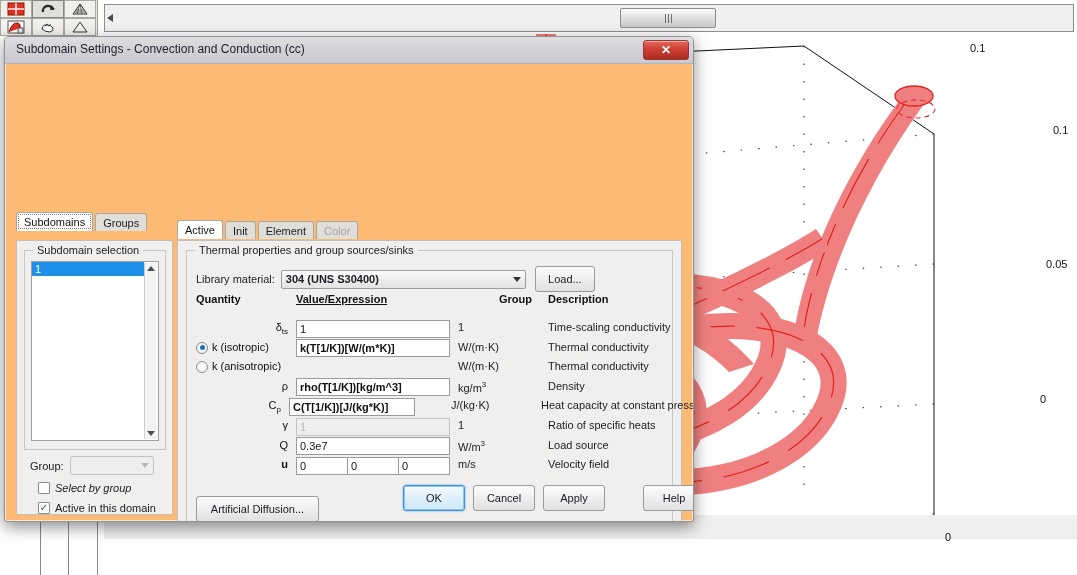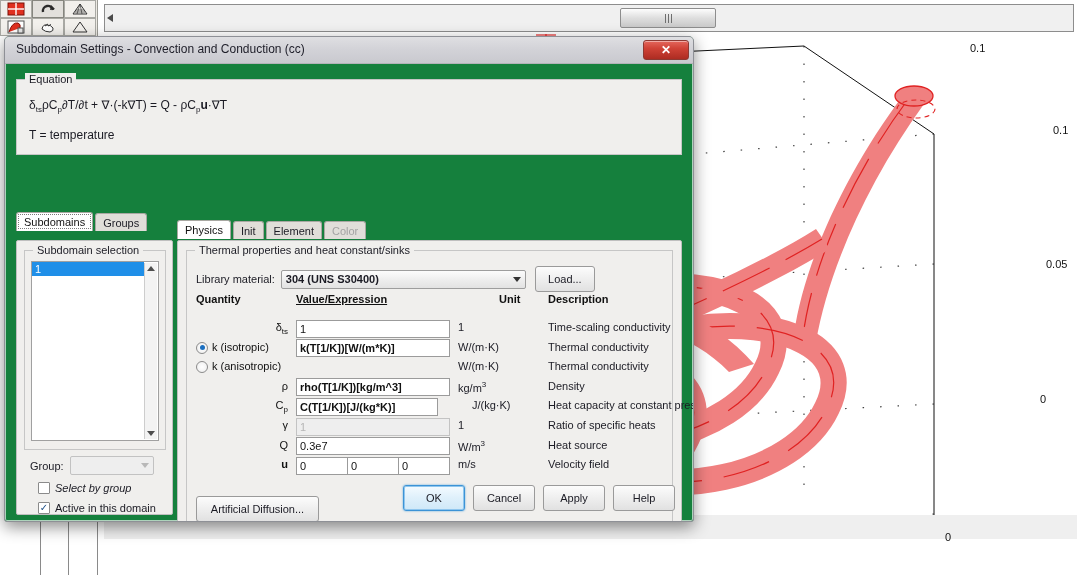--- a/index.html
+++ b/index.html
@@ -57,21 +57,21 @@
   
   #plot3d { position:absolute; left:0; top:0; width:100%; height:100%; }
   .axlabel {
     position:absolute; font-family:"Liberation Sans", sans-serif;
     font-size:11px; color:#111; white-space:nowrap;
   }
 
   
   #dialog {
     position:absolute; left:4px; top:36px; width:690px; height:486px;
-    background:#15803d;
+    background:#fdba74;
     border:1px solid #8e9096;
     border-radius:5px 5px 3px 3px;
     box-shadow:0 5px 16px rgba(0,0,0,.45), 0 0 0 1px rgba(255,255,255,.65) inset;
     overflow:hidden;
   }
   .titlebar {
     height:27px; position:relative;
     background:linear-gradient(#dfdfe2 0%, #d3d3d8 45%, #c9c9cf 100%);
     border-bottom:1px solid #b3b3b9;
   }
@@ -353,25 +353,20 @@
 
   <div class="titlebar">
     <span class="titlebar-text">Subdomain Settings - Convection and Conduction (cc)</span>
     <div class="close-btn">
       <span class="close-x">✕</span>
     </div>
   </div>
 
   <div class="dlg-body">
 
-    <div class="group" id="eq-group">
-      <span class="group-title">Equation</span>
-      <div class="eq-line" id="eq-line1" style="top:18px;">δ<sub>ts</sub>ρC<sub>p</sub>∂T/∂t + ∇·(-k∇T) = Q - ρC<sub>p</sub><b>u</b>·∇T</div>
-      <div class="eq-line" style="top:48px;">T = temperature</div>
-    </div>
 
     <div class="tabrow" style="left:11px; top:148px;">
       <div class="tab active">
         <span>Subdomains</span>
       </div>
       <div class="tab">
         <span>Groups</span>
       </div>
     </div>
 
@@ -403,52 +398,52 @@
       <div class="row-inline" style="left:21px; top:261px;">
         <div class="cb-box">
           <span class="tick">✓</span>
         </div>
         <span>Active in this domain</span>
       </div>
     </div>
 
     <div class="tabrow" style="left:172px; top:156px;">
       <div class="tab active no-focus">
-        <span>Physics</span>
+        <span>Active</span>
       </div>
       <div class="tab">
         <span>Init</span>
       </div>
       <div class="tab">
         <span>Element</span>
       </div>
       <div class="tab disabled">
         <span>Color</span>
       </div>
     </div>
 
     <div id="right-panel">
       <div class="group" id="thermal-group">
-        <span class="group-title">Thermal properties and heat constant/sinks</span>
+        <span class="group-title">Thermal properties and group sources/sinks</span>
 
         <div class="row-inline" style="left:9px; top:15px;">
           <span style="margin-right:6px;">Library material:</span>
           <div class="combo" style="width:245px; font-weight:bold;">
             <span>304 (UNS S30400)</span>
             <span class="combo-caret"></span>
           </div>
           <div class="btn" style="margin-left:9px; width:60px;">
             <span>Load...</span>
           </div>
         </div>
 
         <div class="row-inline" style="left:9px; top:48px; width:100%;">
           <span class="hdr" style="position:absolute; left:0px;">Quantity</span>
           <span class="hdr" style="position:absolute; left:100px;text-decoration:underline;">Value/Expression</span>
-          <span class="hdr" style="position:absolute; left:303px;">Unit</span>
+          <span class="hdr" style="position:absolute; left:303px;">Group</span>
           <span class="hdr" style="position:absolute; left:352px;">Description</span>
         </div>
 
         <div id="rows-host">
             <div class="row-inline" style="left: 9px; top: 68px; width: 470px; height: 19px;">
               <span class="qty" style="position:absolute; left:0px; top:2px; width:92px;">δ<sub>ts</sub></span>
               <div class="input plain" style="position:absolute; left:100px; width:154px;">1</div>
               <span class="unit" style="position:absolute; left:262px; top:2px;">1</span>
               <span class="desc" style="position:absolute; left:352px; top:2px;">Time-scaling conductivity</span>
             </div>
@@ -466,37 +461,37 @@
               <span class="qty" style="position:absolute; left:16px; top:2px; text-align:left;">k (anisotropic)</span>
               <span class="unit" style="position:absolute; left:262px; top:2px;">W/(m·K)</span>
               <span class="desc" style="position:absolute; left:352px; top:2px;">Thermal conductivity</span>
             </div>
             <div class="row-inline" style="left: 9px; top: 126.8px; width: 470px; height: 19px;">
               <span class="qty" style="position:absolute; left:0px; top:2px; width:92px;">ρ</span>
               <div class="input" style="position:absolute; left:100px; width:154px;">rho(T[1/K])[kg/m^3]</div>
               <span class="unit" style="position:absolute; left:262px; top:2px;">kg/m<sup>3</sup></span>
               <span class="desc" style="position:absolute; left:352px; top:2px;">Density</span>
             </div>
-            <div class="row-inline" style="left: 9px; top: 146.4px; width: 470px; height: 19px;">
+            <div class="row-inline" style="left: 2px; top: 146.4px; width: 470px; height: 19px;">
               <span class="qty" style="position:absolute; left:0px; top:2px; width:92px;">C<sub>p</sub></span>
-              <div class="input" style="position:absolute; left:100px; width:142px;">C(T[1/K])[J/(kg*K)]</div>
-              <span class="unit" style="position:absolute; left:262px; top:2px;margin-left:14px;">J/(kg·K)</span>
+              <div class="input" style="position:absolute; left:100px; width:126px;">C(T[1/K])[J/(kg*K)]</div>
+              <span class="unit" style="position:absolute; left:262px; top:2px;">J/(kg·K)</span>
               <span class="desc" style="position:absolute; left:352px; top:2px;">Heat capacity at constant pressure</span>
             </div>
             <div class="row-inline" style="left: 9px; top: 166px; width: 470px; height: 19px;">
               <span class="qty" style="position:absolute; left:0px; top:2px; width:92px;">γ</span>
               <div class="input disabled" style="position:absolute; left:100px; width:154px;">1</div>
               <span class="unit" style="position:absolute; left:262px; top:2px;">1</span>
               <span class="desc" style="position:absolute; left:352px; top:2px;">Ratio of specific heats</span>
             </div>
             <div class="row-inline" style="left: 9px; top: 185.6px; width: 470px; height: 19px;">
               <span class="qty" style="position:absolute; left:0px; top:2px; width:92px;">Q</span>
               <div class="input plain" style="position:absolute; left:100px; width:154px;">0.3e7</div>
               <span class="unit" style="position:absolute; left:262px; top:2px;">W/m<sup>3</sup></span>
-              <span class="desc" style="position:absolute; left:352px; top:2px;">Heat source</span>
+              <span class="desc" style="position:absolute; left:352px; top:2px;">Load source</span>
             </div>
             <div class="row-inline" style="left: 9px; top: 205.2px; width: 470px; height: 19px;">
               <span class="qty" style="position:absolute; left:0px; top:2px; width:92px;"><b>u</b></span>
               <div class="input plain" style="position:absolute; left:100px; width:52px;">0</div>
               <div class="input plain" style="position:absolute; left:151px; width:52px;">0</div>
               <div class="input plain" style="position:absolute; left:202px; width:52px;">0</div>
               <span class="unit" style="position:absolute; left:262px; top:2px;">m/s</span>
               <span class="desc" style="position:absolute; left:352px; top:2px;">Velocity field</span>
             </div>
           </div>
@@ -510,19 +505,19 @@
     <div id="footer-btns">
       <div class="btn focus" style="width:62px;">
         <span>OK</span>
       </div>
       <div class="btn" style="width:62px;">
         <span>Cancel</span>
       </div>
       <div class="btn" style="width:62px;">
         <span>Apply</span>
       </div>
-      <div class="btn" style="width:62px;">
+      <div class="btn" style="width:62px;margin-left:30px;">
         <span>Help</span>
       </div>
     </div>
 
   </div>
 </div>
 
 </body></html>

